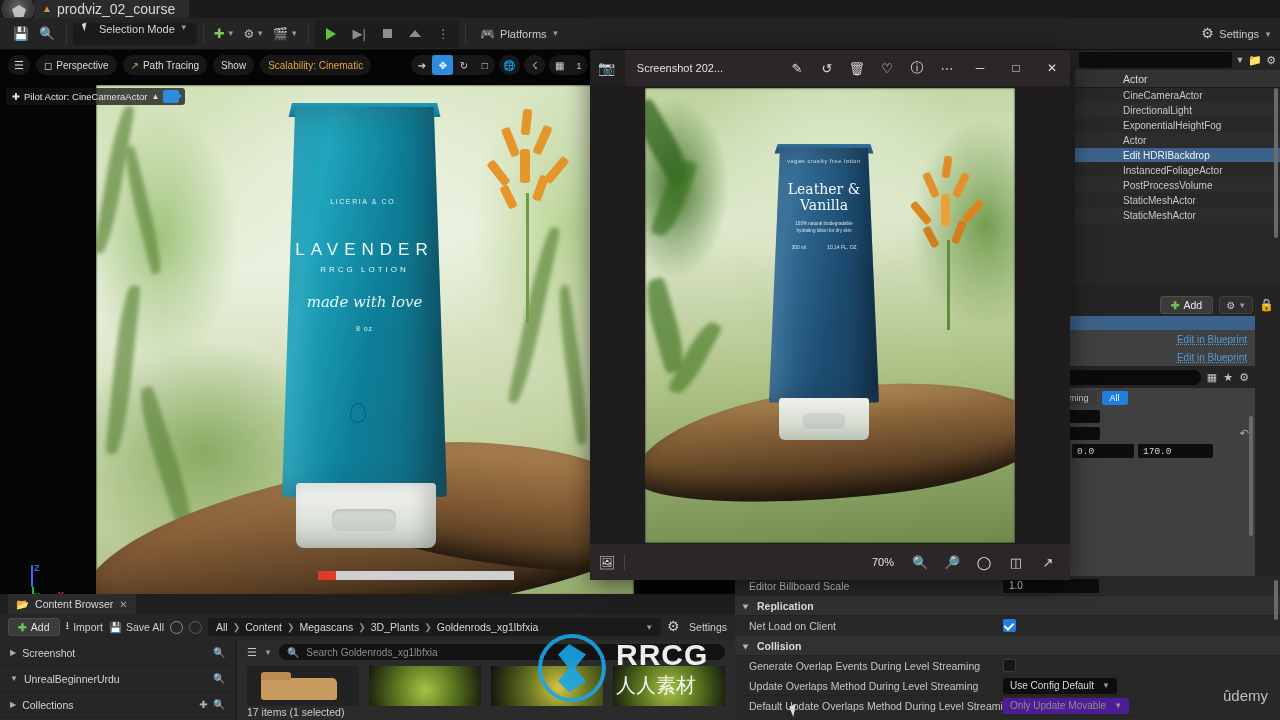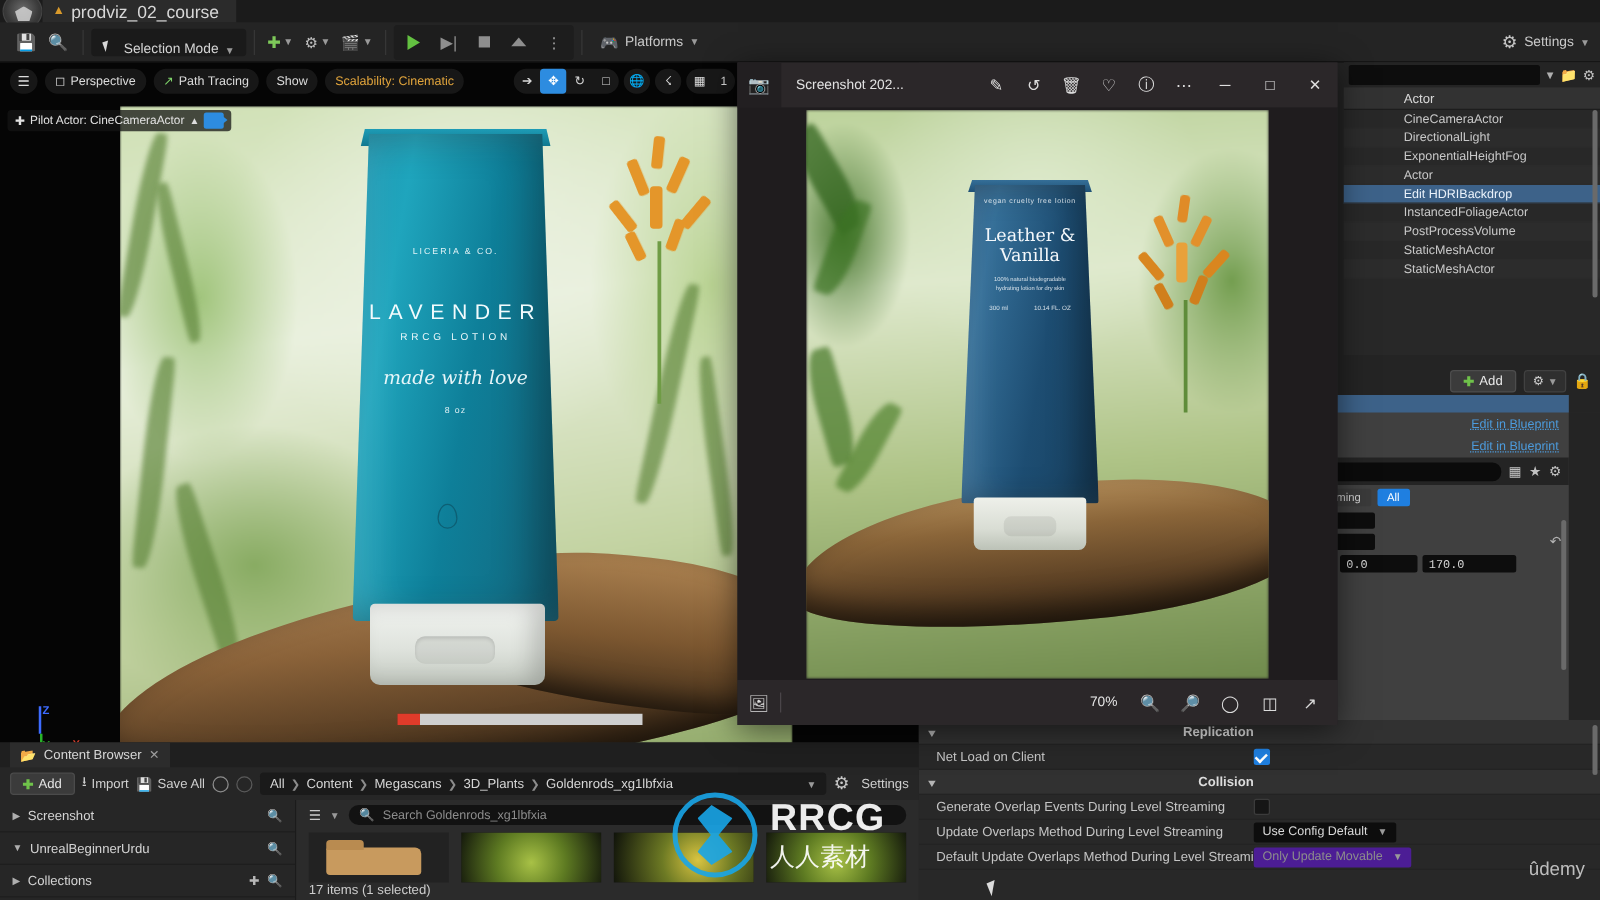--- a/index.html
+++ b/index.html
@@ -18,21 +18,21 @@
               display:flex; align-items:center; gap:5px; padding:0 14px 0 8px; }
   .proj-tab .glyph { color:#d99a2b; font-size:10px; line-height:1; }
   .proj-tab .lbl { font-size:14px; color:#d8d8d8; }
 
   
   .maintoolbar { position:absolute; left:0; top:18px; width:1280px; height:32px;
                  background:#242424; border-bottom:1px solid #111; display:flex; align-items:center; }
   .tb-ico { width:26px; height:24px; display:flex; align-items:center; justify-content:center;
             color:#bdbdbd; font-size:13px; }
   .tb-sep { width:1px; height:20px; background:#363636; margin:0 6px; }
-  .mode-pill { display:flex; align-items:flex-end; gap:5px; height:22px; padding:0 9px;
+  .mode-pill { display:flex; align-items:flex-start; gap:5px; height:22px; padding:0 9px;
                background:#1a1a1a; border-radius:3px; font-size:11px; color:#d5d5d5; }
   .mode-pill .cursor { display:inline-block; width:12px; height:12px; position:relative; }
   .mode-pill .cursor::before{content:"";position:absolute;left:1px;top:0;width:0;height:0;
      border-left:5px solid #d8d8d8;border-bottom:8px solid transparent;transform:rotate(-20deg);}
   .grp { display:flex; align-items:center; gap:1px; }
   .grp-btn { display:flex; align-items:center; gap:2px; height:24px; padding:0 4px;
              font-size:10px; color:#c6c6c6; }
   .caret { font-size:8px; color:#9a9a9a; }
   .play-grp { display:flex; align-items:center; gap:2px; background:#1d1d1d; border-radius:3px;
               padding:2px 3px; }
@@ -158,21 +158,21 @@
   .num-box { height:14px; background:#0d0d0d; border-radius:2px; display:flex; align-items:center;
              padding-left:5px; font-size:9.5px; color:#d6d6d6; }
   .dt-scroll { position:absolute; right:2px; top:100px; width:4px; height:120px; background:#6a6a6a; border-radius:2px; }
 
   
   .propspanel { position:absolute; left:735px; top:576px; width:545px; height:144px; background:#282828;
                 overflow:hidden; }
   .prop-row { height:20px; display:flex; align-items:center; border-bottom:1px solid #232323; }
   .prop-row.cat { background:#313131; }
   .prop-label { width:268px; padding-left:14px; font-size:10.5px; color:#c5c5c5; white-space:nowrap; }
-  .prop-label.catlbl { font-weight:bold; color:#dcdcdc; padding-left:22px;text-align:right; }
+  .prop-label.catlbl { font-weight:bold; color:#dcdcdc; padding-left:22px; }
   .tri { position:absolute; left:8px; width:0;height:0;border-left:5px solid #b5b5b5;
          border-top:3.5px solid transparent;border-bottom:3.5px solid transparent; transform:rotate(90deg); }
   .prop-val { flex:1; display:flex; align-items:center; }
   .val-box { width:96px; height:14px; background:#0d0d0d; border-radius:2px; display:flex;
              align-items:center; padding-left:6px; font-size:10px; color:#dcdcdc; }
   .chk { width:13px; height:13px; border-radius:2px; background:#1f7fe0; position:relative; }
   .chk::after{content:"";position:absolute;left:3px;top:2px;width:4px;height:7px;border:solid #fff;
               border-width:0 2px 2px 0;transform:rotate(45deg);}
   .chk.off { background:#161616; border:1px solid #3b3b3b; }
   .chk.off::after{ display:none; }
@@ -523,20 +523,26 @@
     </div>
     <div class="num-row">
       <div class="num-box" style="width:12px"></div>
       <div class="num-box" style="width:62px">0.0</div>
       <div class="num-box" style="width:75px">170.0</div>
     </div>
     <div class="dt-scroll"></div>
   </div>
 
   <div class="propspanel">
+    <div class="prop-row">
+      <div class="prop-label">Editor Billboard Scale</div>
+      <div class="prop-val">
+          <div class="val-box">1.0</div>
+        </div>
+    </div>
     <div class="prop-row cat" style="position:relative">
       <span class="tri" style="top:8px"></span>
       <div class="prop-label catlbl">Replication</div>
     </div>
     <div class="prop-row">
       <div class="prop-label">Net Load on Client</div>
       <div class="prop-val">
           <div class="chk"></div>
         </div>
     </div>

